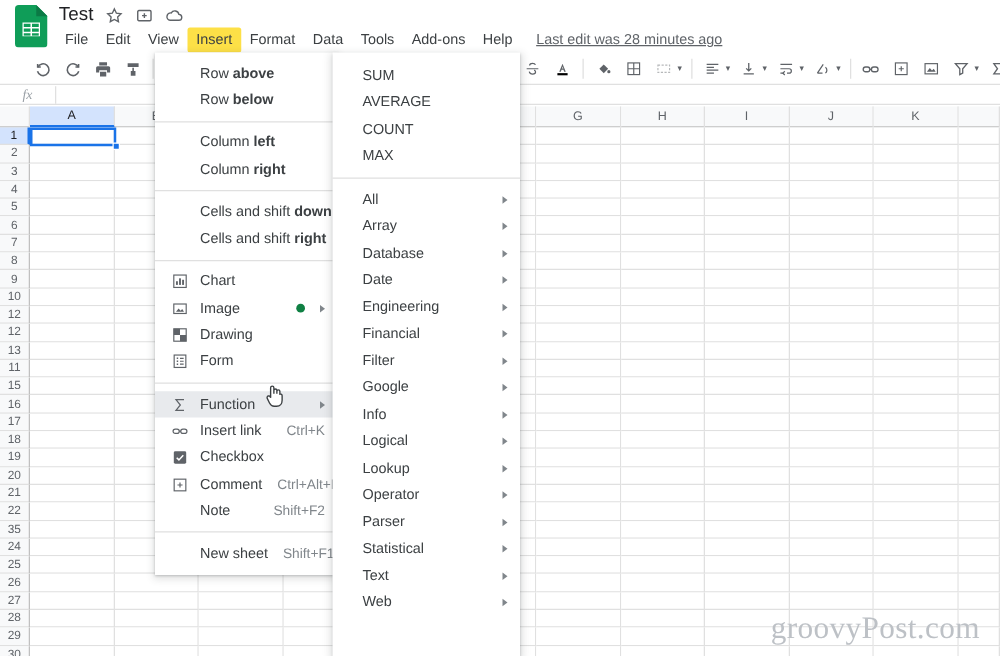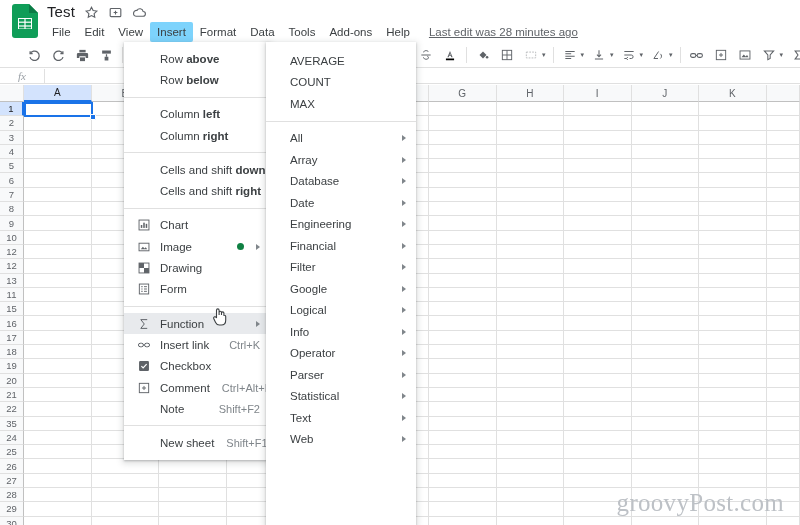--- a/index.html
+++ b/index.html
@@ -28,21 +28,21 @@
 
   
   .menubar {
     position: absolute; left: 45px; top: 22px;
     display: flex; align-items: center; height: 20px;
   }
   .menu-item {
     font-size: 11.5px; color: #3c4043;
     padding: 2px 7px; border-radius: 2px; line-height: 16px; white-space: nowrap;
   }
-  .menu-item.active { background: #7dd3fc; color: #3c4043; }
+  .menu-item.active { background: #fde047; color: #3c4043; }
   .last-edit {
     font-size: 11.5px; color: #5f6368; margin-left: 12px;
     text-decoration: underline; white-space: nowrap;
   }
 
   
   .toolbar {
     position: absolute; left: 0; top: 42px; width: 800px; height: 26px;
     background: #fff; display: flex; align-items: center;
   }
@@ -928,20 +928,23 @@
       <div class="mi-sep"></div>
       <div class="mi">
         <span class="mi-icon blank"></span>
         <span class="mi-label">New sheet</span>
         <span class="mi-accel">Shift+F11</span>
       </div>
     </div>
 
   <div class="dropdown" id="function-submenu">
       <div class="mi">
+        <span class="mi-label">SUM</span>
+      </div>
+      <div class="mi">
         <span class="mi-label">AVERAGE</span>
       </div>
       <div class="mi">
         <span class="mi-label">COUNT</span>
       </div>
       <div class="mi">
         <span class="mi-label">MAX</span>
       </div>
       <div class="mi-sep"></div>
       <div class="mi">
@@ -970,25 +973,29 @@
       </div>
       <div class="mi">
         <span class="mi-label">Filter</span>
         <span class="mi-arrow"></span>
       </div>
       <div class="mi">
         <span class="mi-label">Google</span>
         <span class="mi-arrow"></span>
       </div>
       <div class="mi">
+        <span class="mi-label">Info</span>
+        <span class="mi-arrow"></span>
+      </div>
+      <div class="mi">
         <span class="mi-label">Logical</span>
         <span class="mi-arrow"></span>
       </div>
       <div class="mi">
-        <span class="mi-label">Info</span>
+        <span class="mi-label">Lookup</span>
         <span class="mi-arrow"></span>
       </div>
       <div class="mi">
         <span class="mi-label">Operator</span>
         <span class="mi-arrow"></span>
       </div>
       <div class="mi">
         <span class="mi-label">Parser</span>
         <span class="mi-arrow"></span>
       </div>

